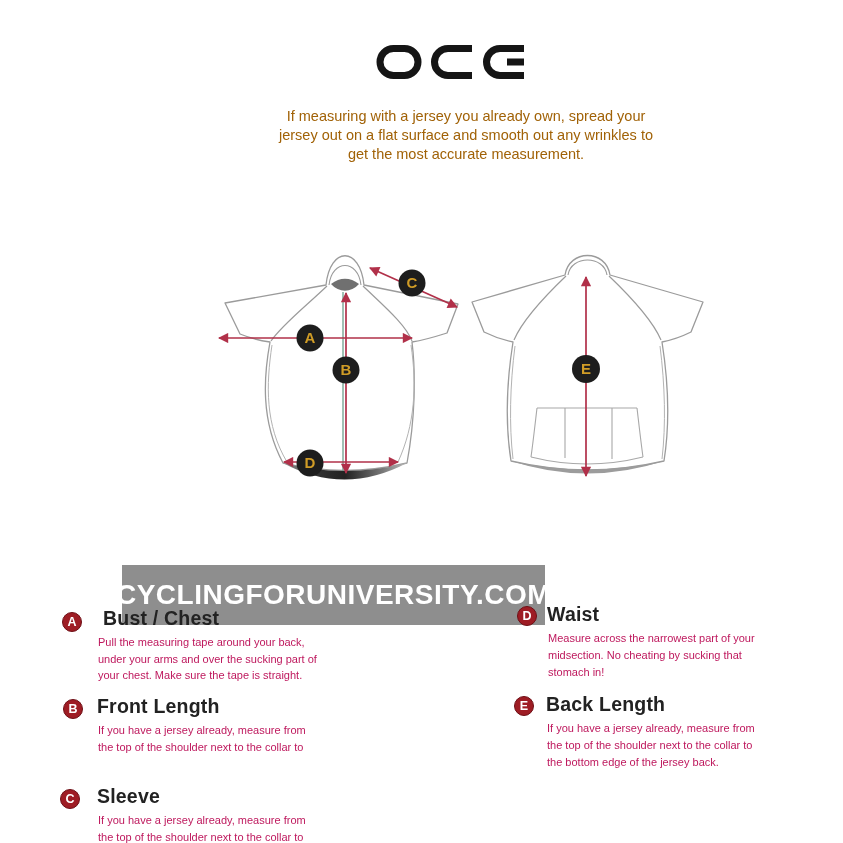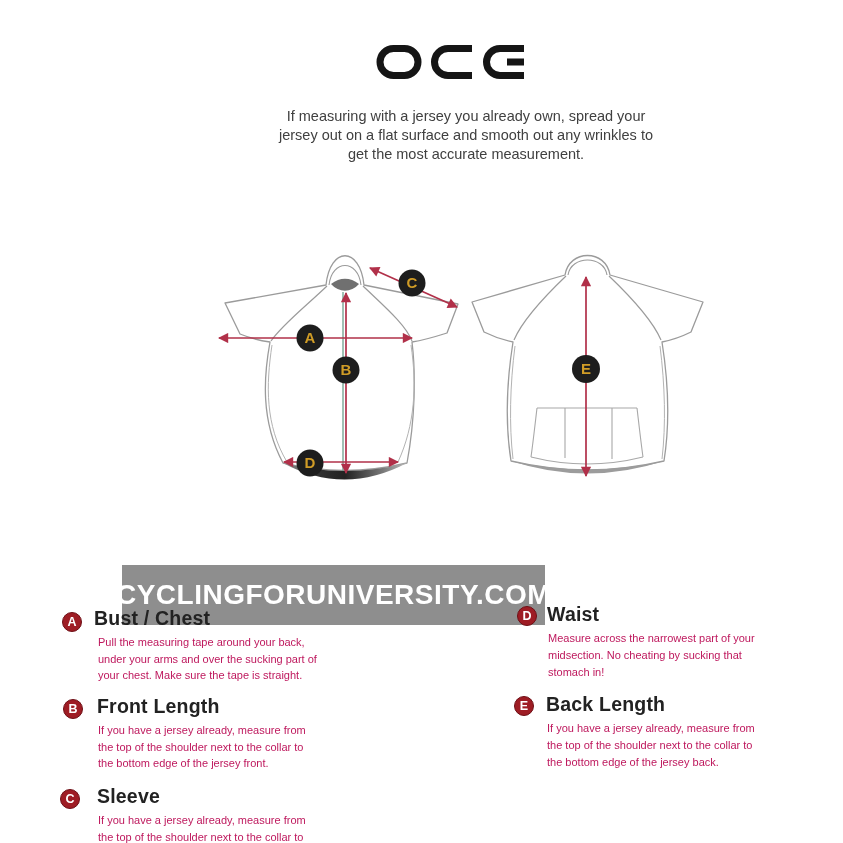--- a/index.html
+++ b/index.html
@@ -8,21 +8,21 @@
     background:#ffffff;font-family:"Liberation Sans",sans-serif;
   }
   .abs{position:absolute;}
   .sr{position:absolute;width:1px;height:1px;overflow:hidden;clip:rect(0 0 0 0);}
 
   
   .logo{left:376px;top:43px;}
 
   
   .intro{left:233px;top:107px;width:466px;text-align:center;
-         font-size:14.5px;line-height:19px;color:#404040;}
+         font-size:14.5px;line-height:19px;color:#a16207;}
   .intro span{display:block;white-space:nowrap;}
 
   
   .diagram{left:200px;top:245px;}
 
   
   .watermark{left:122px;top:565px;width:423px;height:60px;background:#8e8e8e;
              display:flex;align-items:center;justify-content:center;z-index:5;}
   .watermark span{color:#ffffff;font-weight:bold;font-size:28px;letter-spacing:.5px;
                   white-space:nowrap;}
@@ -133,35 +133,34 @@
 </svg>
 </div>
 
 <div class="abs watermark">
   <span>CYCLINGFORUNIVERSITY.COM</span>
 </div>
 
 <div class="abs legend-badge" style="left:62px;top:612px;">
   <span>A</span>
 </div>
-<div class="abs sec-title" style="left:94px;top:607px;">Bust / Chest</div>
+<div class="abs sec-title" style="left:103px;top:607px;">Bust / Chest</div>
 <div class="abs sec-body" style="left:98px;top:634px;">
   <span>Pull the measuring tape around your back,</span>
   <span>under your arms and over the sucking part of</span>
   <span>your chest. Make sure the tape is straight.</span>
 </div>
 
 <div class="abs legend-badge" style="left:63px;top:699px;">
   <span>B</span>
 </div>
 <div class="abs sec-title" style="left:97px;top:695px;">Front Length</div>
 <div class="abs sec-body" style="left:98px;top:722px;">
   <span>If you have a jersey already, measure from</span>
   <span>the top of the shoulder next to the collar to</span>
-  <span>the bottom edge of the jersey front.</span>
 </div>
 
 <div class="abs legend-badge" style="left:60px;top:789px;">
   <span>C</span>
 </div>
 <div class="abs sec-title" style="left:97px;top:785px;">Sleeve</div>
 <div class="abs sec-body" style="left:98px;top:812px;">
   <span>If you have a jersey already, measure from</span>
   <span>the top of the shoulder next to the collar to</span>
 </div>

